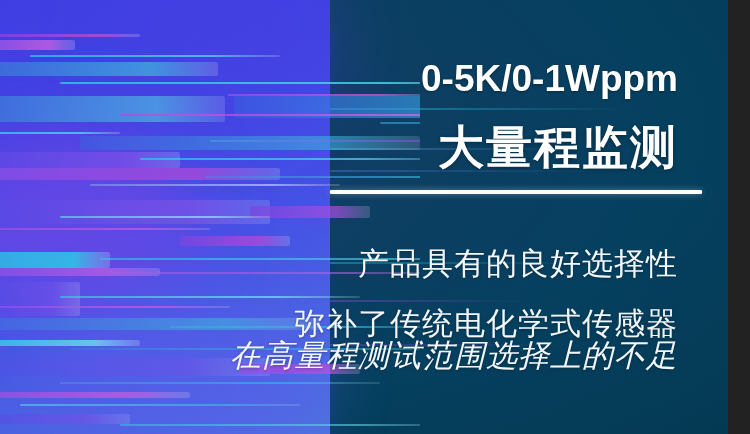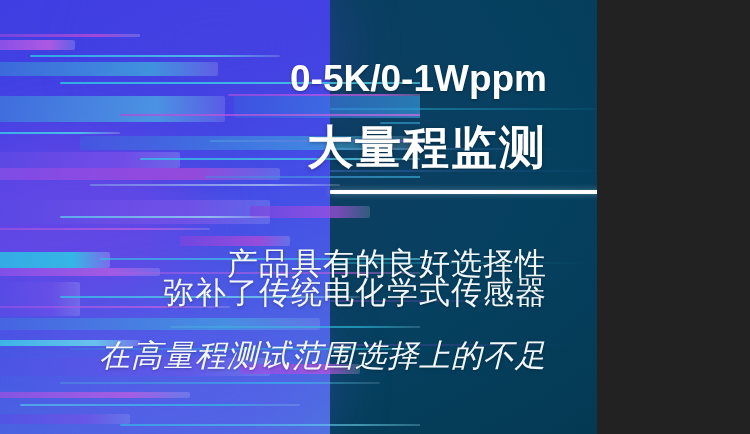--- a/index.html
+++ b/index.html
@@ -122,27 +122,27 @@
     right: 0;
     font-size: 31px;
     font-weight: normal;
     letter-spacing: 1px;
     line-height: 38px;
     white-space: nowrap;
     color: #f2f7fb;
     text-shadow: 0 1px 3px rgba(0,0,0,0.30);
   }
   .subline.s1 { top: 245px; }
-  .subline.s2 { top: 274px; }
+  .subline.s2 { top: 305px; }
   .subline.s3 { top: 337px; font-style: italic; }
 </style>
 </head>
 <body>
 
-<div id="banner" style="width: 597px; height: 434px;">
+<div id="banner" style="width: 728px; height: 434px;">
 
   <div class="bg-base"></div>
   <div class="bg-tint"></div>
 
   <div id="far-streak-layer">
       <div class="streak" style="left: 330px; top: 108px; width: 300px; height: 2px; opacity: 0.55; background: linear-gradient(90deg, rgb(46, 200, 230) 0%, rgba(46, 200, 230, 0) 100%);"></div>
       <div class="streak" style="left: 330px; top: 148px; width: 230px; height: 2px; opacity: 0.45; background: linear-gradient(90deg, rgb(111, 168, 232) 0%, rgba(111, 168, 232, 0) 100%);"></div>
       <div class="streak" style="left: 330px; top: 170px; width: 280px; height: 2px; opacity: 0.4; background: linear-gradient(90deg, rgb(79, 127, 224) 0%, rgba(79, 127, 224, 0) 100%);"></div>
       <div class="streak" style="left: 330px; top: 262px; width: 260px; height: 2px; opacity: 0.4; background: linear-gradient(90deg, rgb(46, 200, 230) 0%, rgba(46, 200, 230, 0) 100%);"></div>
       <div class="streak" style="left: 330px; top: 300px; width: 200px; height: 2px; opacity: 0.4; background: linear-gradient(90deg, rgb(154, 79, 224) 0%, rgba(154, 79, 224, 0) 100%);"></div>

